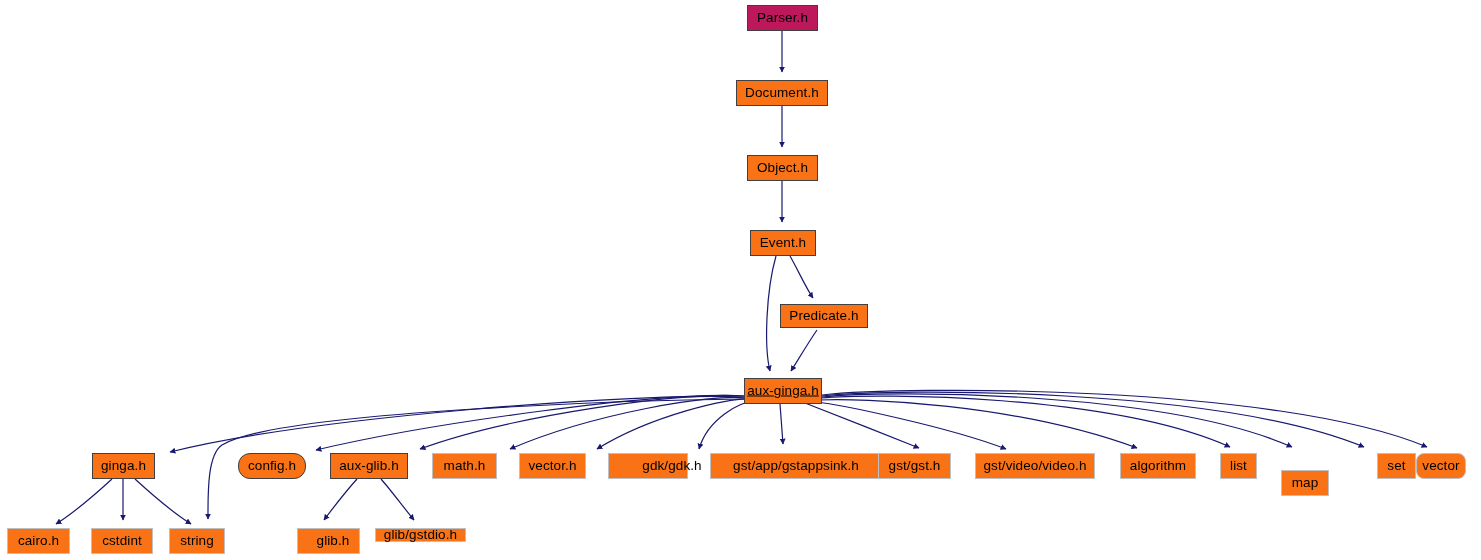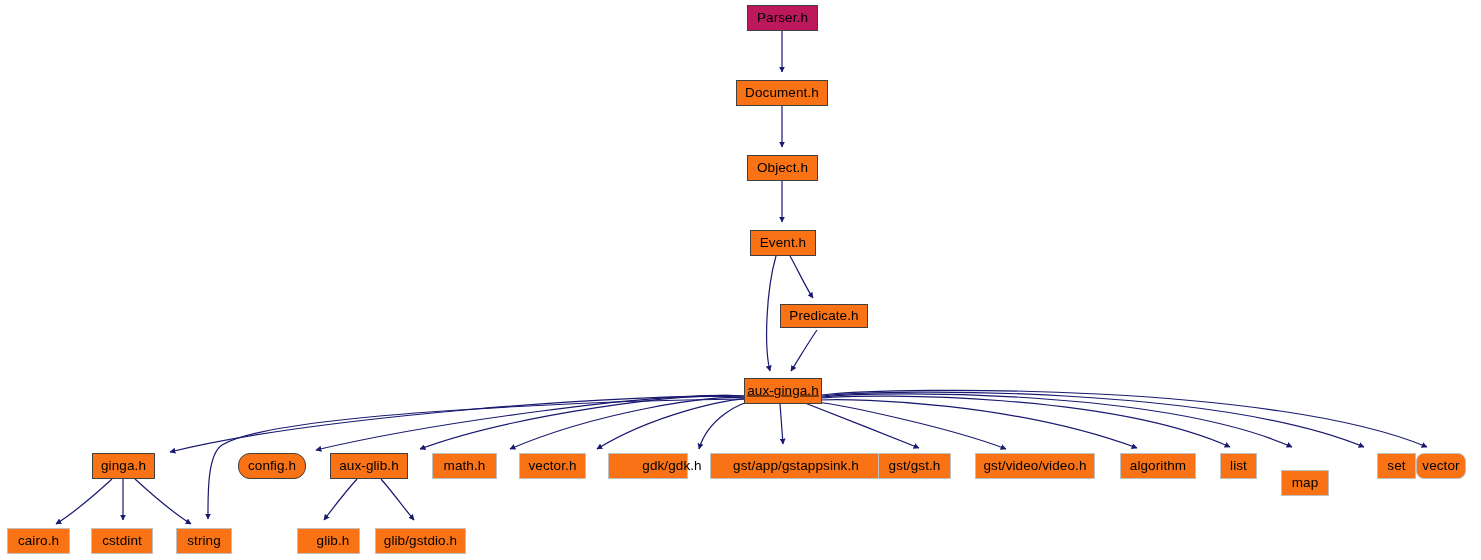--- a/index.html
+++ b/index.html
@@ -150,24 +150,24 @@
       </div>
       <div class="node" style="left: 1416px; top: 453px; width: 50px; height: 26px; border-radius: 8px;">
         <span class="node-label">vector</span>
       </div>
       <div class="node" style="left: 7px; top: 528px; width: 63px; height: 26px;">
         <span class="node-label">cairo.h</span>
       </div>
       <div class="node" style="left: 91px; top: 528px; width: 62px; height: 26px;">
         <span class="node-label">cstdint</span>
       </div>
-      <div class="node" style="left: 176px; top: 528px; width: 56px; height: 26px;">
+      <div class="node" style="left: 169px; top: 528px; width: 56px; height: 26px;">
         <span class="node-label">string</span>
       </div>
       <div class="node" style="left: 297px; top: 528px; width: 63px; height: 26px; padding-left: 9px;">
         <span class="node-label">glib.h</span>
       </div>
-      <div class="node" style="left: 375px; top: 528px; width: 91px; height: 26px;">
+      <div class="node" style="left: 375px; top: 528px; width: 91px; height: 14px;">
         <span class="node-label">glib/gstdio.h</span>
       </div>
     </div>
 
 </div>
 
 </body></html>

